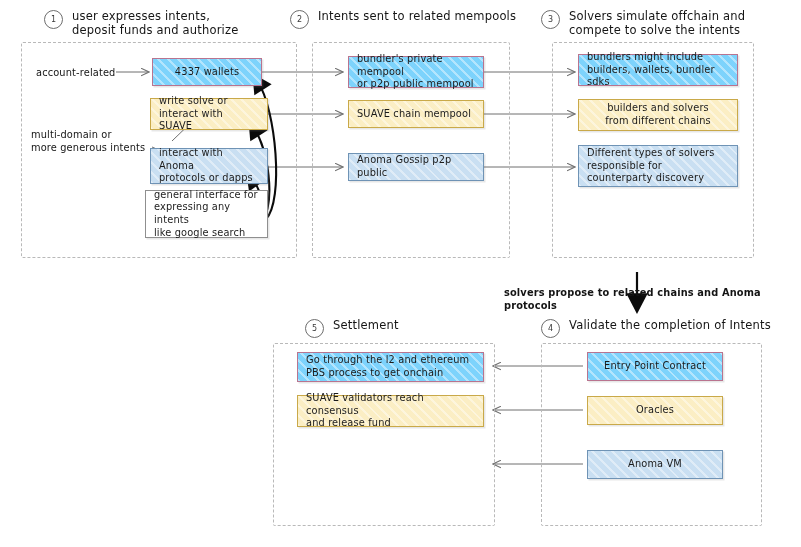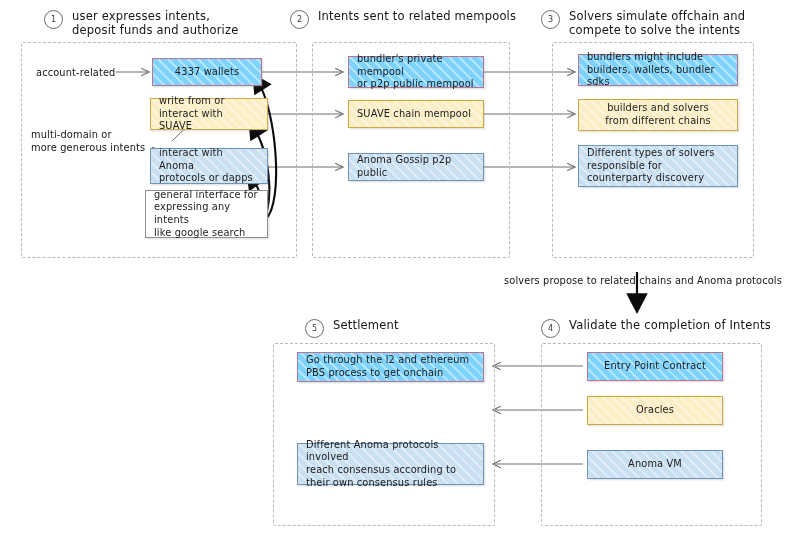--- a/index.html
+++ b/index.html
@@ -132,21 +132,21 @@
   <div class="group" style="left:21px;top:42px;width:274px;height:214px;"></div>
 
   <div class="annot" style="left:36px;top:66px;">account-related</div>
   <div class="annot" style="left:31px;top:128px;">multi-domain or
 more generous intents</div>
 
   <div class="node pink center" style="left:152px;top:58px;width:110px;height:28px;">
     <span>4337 wallets</span>
   </div>
   <div class="node yellow" style="left:150px;top:98px;width:118px;height:32px;">
-    <span>write from or
+    <span>write solve or
 interact with SUAVE</span>
   </div>
   <div class="node blue" style="left:150px;top:148px;width:118px;height:36px;">
     <span>interact with Anoma
 protocols or dapps</span>
   </div>
   <div class="node plain" style="left:145px;top:190px;width:123px;height:48px;">
     <span>general interface for
 expressing any intents
 like google search</span>
@@ -174,32 +174,31 @@
   <div class="node yellow center" style="left:578px;top:99px;width:160px;height:32px;">
     <span>builders and solvers
 from different chains</span>
   </div>
   <div class="node blue" style="left:578px;top:145px;width:160px;height:42px;">
     <span>Different types of solvers
 responsible for
 counterparty discovery</span>
   </div>
 
-  <div class="annot" style="left:504px;top:274px;">solvers propose to related chains and Anoma protocols</div>
+  <div class="annot" style="left:504px;top:286px;font-weight:bold;">solvers propose to related chains and Anoma protocols</div>
 
   <div class="group" style="left:273px;top:343px;width:220px;height:181px;"></div>
 
   <div class="node pink" style="left:297px;top:352px;width:187px;height:30px;">
     <span>Go through the l2 and ethereum
 PBS process to get onchain</span>
   </div>
-  <div class="node blue" style="left:297px;top:443px;width:187px;height:42px;">
-    <span>Different Anoma protocols involved
- reach consensus according to
-their own consensus rules</span>
+  <div class="node yellow" style="left:297px;top:395px;width:187px;height:32px;">
+    <span>SUAVE validators reach consensus
+and release fund</span>
   </div>
 
   <div class="group" style="left:541px;top:343px;width:219px;height:181px;"></div>
 
   <div class="node pink center" style="left:587px;top:352px;width:136px;height:29px;">
     <span>Entry Point Contract</span>
   </div>
   <div class="node yellow center" style="left:587px;top:396px;width:136px;height:29px;">
     <span>Oracles</span>
   </div>

